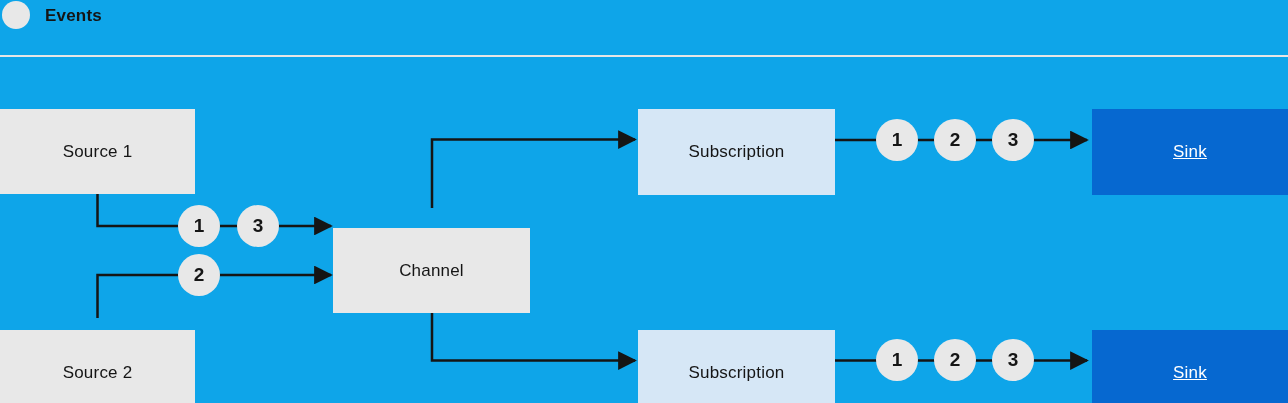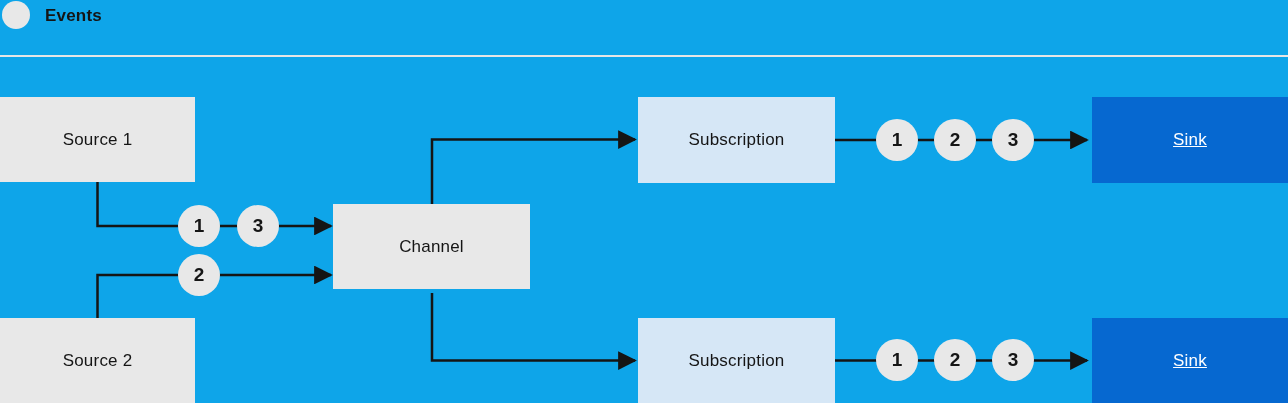--- a/index.html
+++ b/index.html
@@ -55,28 +55,29 @@
   }
   
   .node {
     position: absolute;
     display: flex;
     align-items: center;
     justify-content: center;
     font-size: 17px;
     color: #151515;
     letter-spacing: 0.2px;
+    margin-top: 12px;
   }
   .node.gray  { background: #e8e8e8; }
   .node.blue  { background: #d6e7f6; }
   .node.sink  { background: #0668d0; color: #ffffff; text-decoration: underline; }
 
   .node-source1      { left: 0;      top: 97px;  width: 195px; height: 85px; }
   .node-source2      { left: 0;      top: 318px; width: 195px; height: 85px; }
-  .node-channel      { left: 333px;  top: 204px; width: 197px; height: 85px; }
+  .node-channel      { left: 333px;  top: 216px; width: 197px; height: 85px; }
   .node-sub-top      { left: 638px;  top: 97px;  width: 197px; height: 86px; }
   .node-sub-bottom   { left: 638px;  top: 318px; width: 197px; height: 85px; }
   .node-sink-top     { left: 1092px; top: 97px;  width: 196px; height: 86px; }
   .node-sink-bottom  { left: 1092px; top: 318px; width: 196px; height: 85px; }
 
   
   .event-circle {
     position: absolute;
     width: 42px;
     height: 42px;

